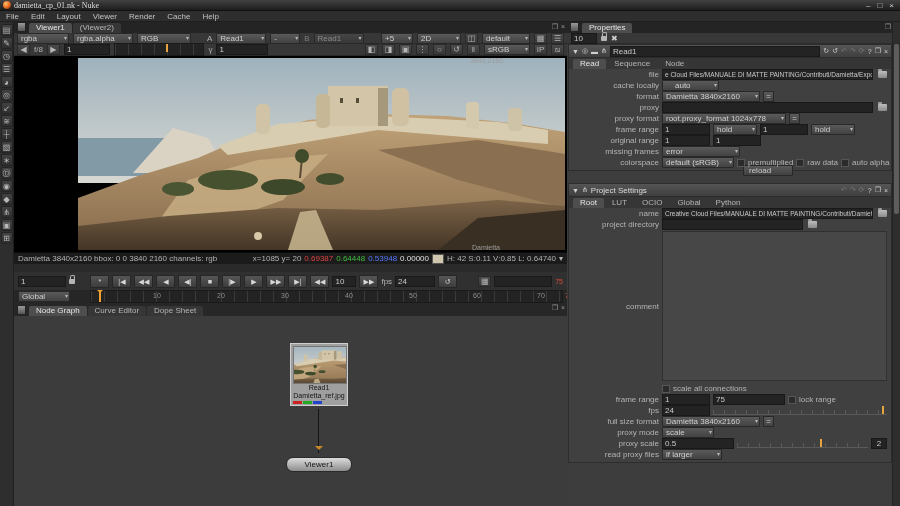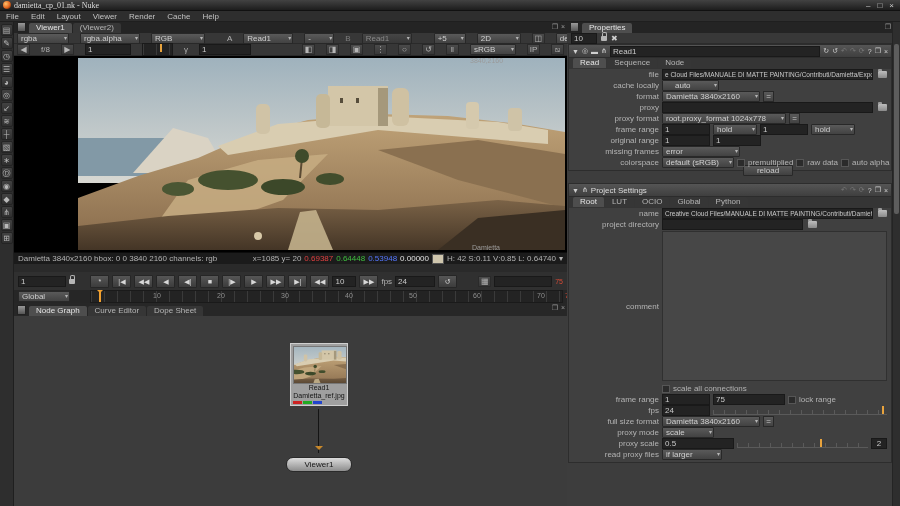--- a/index.html
+++ b/index.html
@@ -22,31 +22,31 @@
   .tabbar{height:11px;background:#242424;display:flex;align-items:flex-end;padding-left:2px;position:relative;}
   .pane-icon{width:7px;height:8px;background:linear-gradient(#999,#555);margin:0 3px 1px 1px;border:1px solid #222;flex:none;}
   .tab{height:10px;line-height:10px;padding:0 7px;background:#363636;color:#b5b5b5;border-radius:2px 2px 0 0;margin-right:1px;white-space:nowrap;}
   .tab.active{background:#4e4e4e;color:#e4e4e4;}
   .pane-corner{position:absolute;right:2px;top:1px;display:flex;gap:3px;color:#999;font-size:7px;}
   .dd{background:linear-gradient(#5a5a5a,#424242);border:1px solid #282828;color:#d0d0d0;height:9px;line-height:9px;
       padding:0 9px 0 3px;position:relative;border-radius:1px;white-space:nowrap;overflow:hidden;box-sizing:content-box;flex:none;}
   .dd::after{content:"▾";position:absolute;right:1px;top:0;font-size:6px;color:#b5b5b5;}
   .dd.dim{color:#8a8a8a;background:linear-gradient(#454545,#383838);}
   .inp{background:#232323;border:1px solid #191919;color:#c9c9c9;height:9px;line-height:9px;padding:0 2px;overflow:hidden;white-space:nowrap;flex:none;}
-  .btn{background:linear-gradient(#5a5a5a,#404040);border:1px solid #282828;color:#ccc;height:9px;line-height:9px;padding:0 5px;text-align:center;border-radius:1px;flex:none;white-space:nowrap;margin-top:38px;}
+  .btn{background:linear-gradient(#5a5a5a,#404040);border:1px solid #282828;color:#ccc;height:9px;line-height:9px;padding:0 5px;border-radius:1px;flex:none;white-space:nowrap;margin-top:38px;}
   .cb{width:6px;height:6px;background:#2b2b2b;border:1px solid #565656;display:inline-block;flex:none;}
   .lbl{color:#b3b3b3;white-space:nowrap;}
   .folder{width:9px;height:7px;background:linear-gradient(#bdbdbd,#8a8a8a);border-radius:1px;position:relative;flex:none;margin-left:2px;}
   .folder::before{content:"";position:absolute;top:-2px;left:0;width:4px;height:2px;background:#9a9a9a;border-radius:1px 1px 0 0;}
   .padlock{width:6px;height:5px;background:#b5b5b5;position:relative;border-radius:1px;flex:none;}
   .padlock::before{content:"";position:absolute;top:-4px;left:1px;width:3px;height:4px;border:1px solid #b5b5b5;border-bottom:none;border-radius:2px 2px 0 0;}
   .eq{width:9px;height:9px;line-height:9px;text-align:center;background:linear-gradient(#5a5a5a,#424242);border:1px solid #282828;color:#ccc;flex:none;}
   
   .viewer-pane{position:absolute;left:14px;top:22px;width:553px;height:281px;background:#333;}
-  .vtool{position:absolute;left:0;width:553px;background:#373737;display:flex;align-items:center;gap:11px;padding:0 3px;box-sizing:border-box;border-bottom:1px solid #2a2a2a;}
+  .vtool{position:absolute;left:0;width:553px;background:#373737;display:flex;align-items:center;gap:4px;padding:0 3px;box-sizing:border-box;border-bottom:1px solid #2a2a2a;}
   .vicon{color:#b5b5b5;font-size:8px;width:11px;height:9px;line-height:9px;text-align:center;background:linear-gradient(#4a4a4a,#383838);border:1px solid #2a2a2a;flex:none;}
   .vcanvas{position:absolute;left:0;top:34px;width:553px;height:196px;background:#000;overflow:hidden;}
   .overlay-text{position:absolute;color:#9a9a9a;font-size:7px;}
   .vstatus{position:absolute;left:0;top:230px;width:553px;height:12px;background:#1b1b1b;display:flex;align-items:center;padding:0 4px;box-sizing:border-box;gap:3px;border-top:1px solid #0c0c0c;white-space:nowrap;}
   .swatch{width:10px;height:8px;background:#cfc6ad;border:1px solid #555;flex:none;}
   .vgap{position:absolute;left:0;top:242px;width:553px;height:8px;background:#2a2a2a;}
   .vplay{position:absolute;left:0;top:250px;width:553px;height:18px;background:#303030;display:flex;align-items:center;padding:0 4px;box-sizing:border-box;gap:3px;}
   .tbtn{min-width:13px;height:11px;line-height:11px;text-align:center;background:linear-gradient(#565656,#3c3c3c);border:1px solid #262626;color:#d8d8d8;font-size:7px;padding:0 2px;flex:none;border-radius:1px;}
   .vtimeline{position:absolute;left:0;top:268px;width:553px;height:13px;background:#262626;display:flex;align-items:center;padding:0 4px;box-sizing:border-box;gap:20px;}
   .ruler{position:relative;flex:1;height:11px;background:#232323;border:1px solid #1a1a1a;
@@ -68,21 +68,21 @@
   .wire-arrow{position:absolute;left:301px;top:130px;width:0;height:0;border:4px solid transparent;border-top-color:#c8882a;}
   .viewer-node{position:absolute;left:272px;top:141px;width:64px;height:13px;line-height:13px;text-align:center;
                background:linear-gradient(#dcdcdc,#8d8d8d);border:1px solid #2a2a2a;border-radius:7px;color:#141414;font-size:8px;}
   
   .right-pane{position:absolute;left:567px;top:22px;width:333px;height:484px;background:#3d3d3d;box-sizing:border-box;}
   .pctrl{position:absolute;left:0;top:11px;width:333px;height:11px;background:#383838;display:flex;align-items:center;gap:4px;padding-left:4px;box-sizing:border-box;border-bottom:1px solid #2c2c2c;}
   .panel{position:absolute;left:1px;width:324px;background:#404040;border:1px solid #2d2d2d;box-sizing:border-box;}
   .phead{height:12px;background:linear-gradient(#555,#3f3f3f);display:flex;align-items:center;gap:3px;padding:0 3px;border-bottom:1px solid #2c2c2c;}
   .phead .hicon{color:#cfcfcf;font-size:7px;flex:none;}
   .phead .hicon.dim{color:#777;}
-  .ptabs{height:11px;background:#353535;display:flex;align-items:flex-start;padding-left:4px;}
+  .ptabs{height:11px;background:#353535;display:flex;align-items:center;padding-left:4px;}
   .prow{display:flex;align-items:center;height:11px;padding-right:4px;gap:3px;}
   .prow .plab{width:90px;text-align:right;color:#b3b3b3;flex:none;white-space:nowrap;}
   .grow{flex:1;min-width:0;}
   .slider{position:relative;flex:1;height:8px;border-bottom:1px solid #5a5a5a;
           background-image:repeating-linear-gradient(90deg,#5a5a5a 0 1px,transparent 1px 11px);background-position:bottom;background-size:100% 4px;background-repeat:no-repeat;}
   .smark{position:absolute;top:0;width:2px;height:8px;background:#e8a33d;}
   .vscroll{position:absolute;right:0;top:0;width:7px;height:484px;background:#2e2e2e;border-left:1px solid #242424;}
   .vthumb{position:absolute;left:1px;top:22px;width:5px;height:170px;background:#5d5d5d;border-radius:2px;}
   .path-inp{font-size:6.5px;}
   .red{color:#d84a35;}

